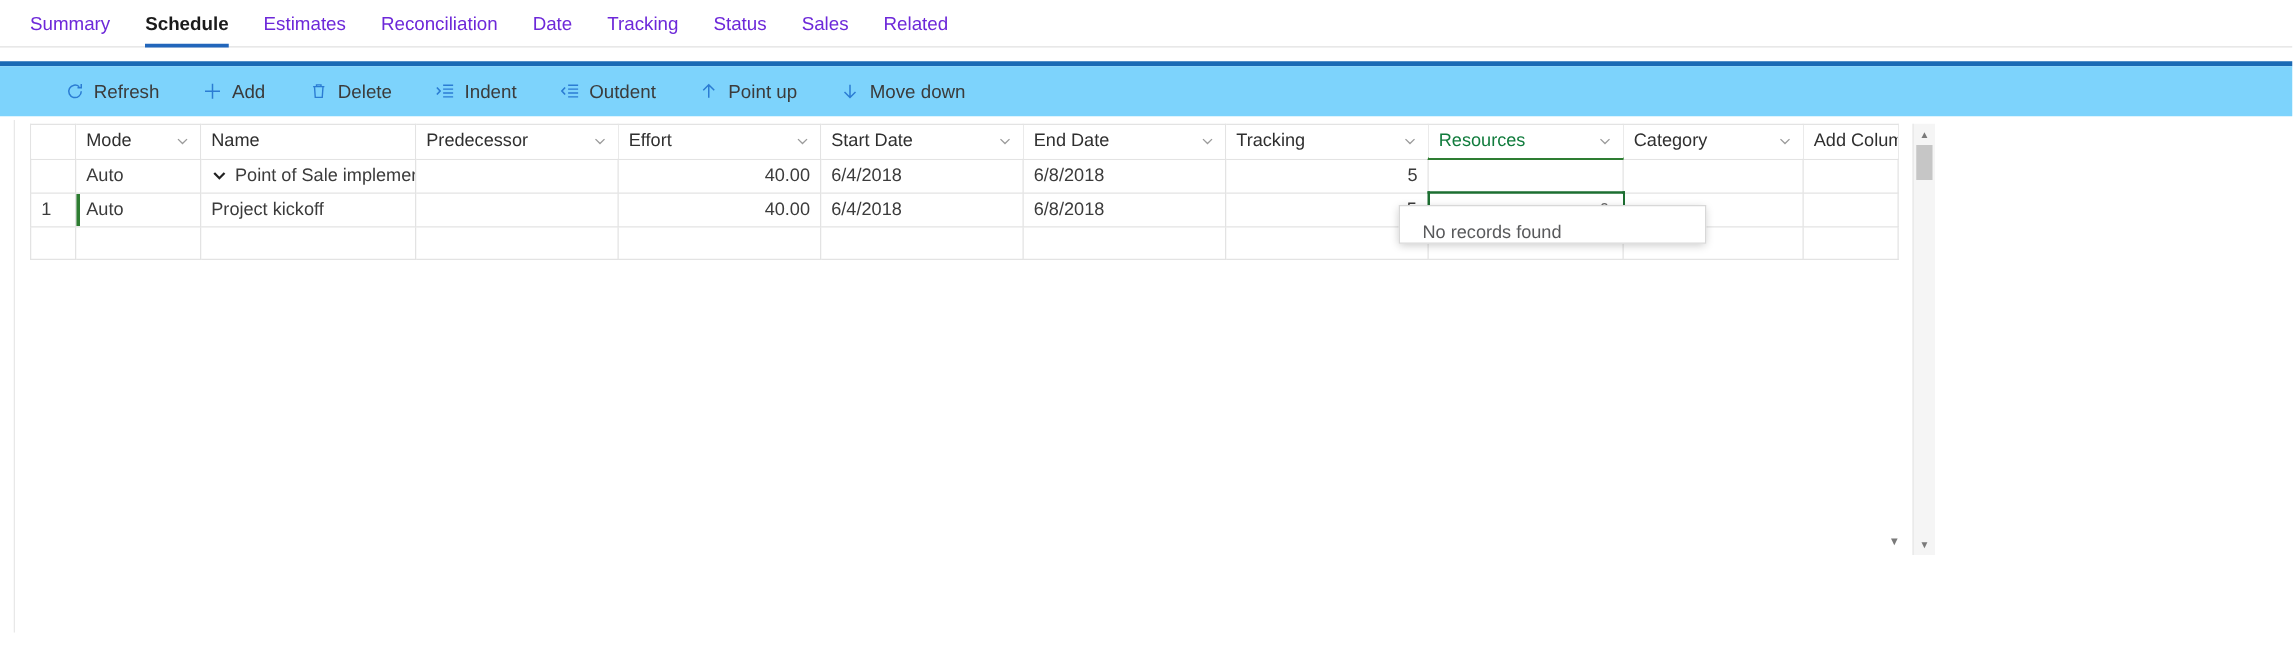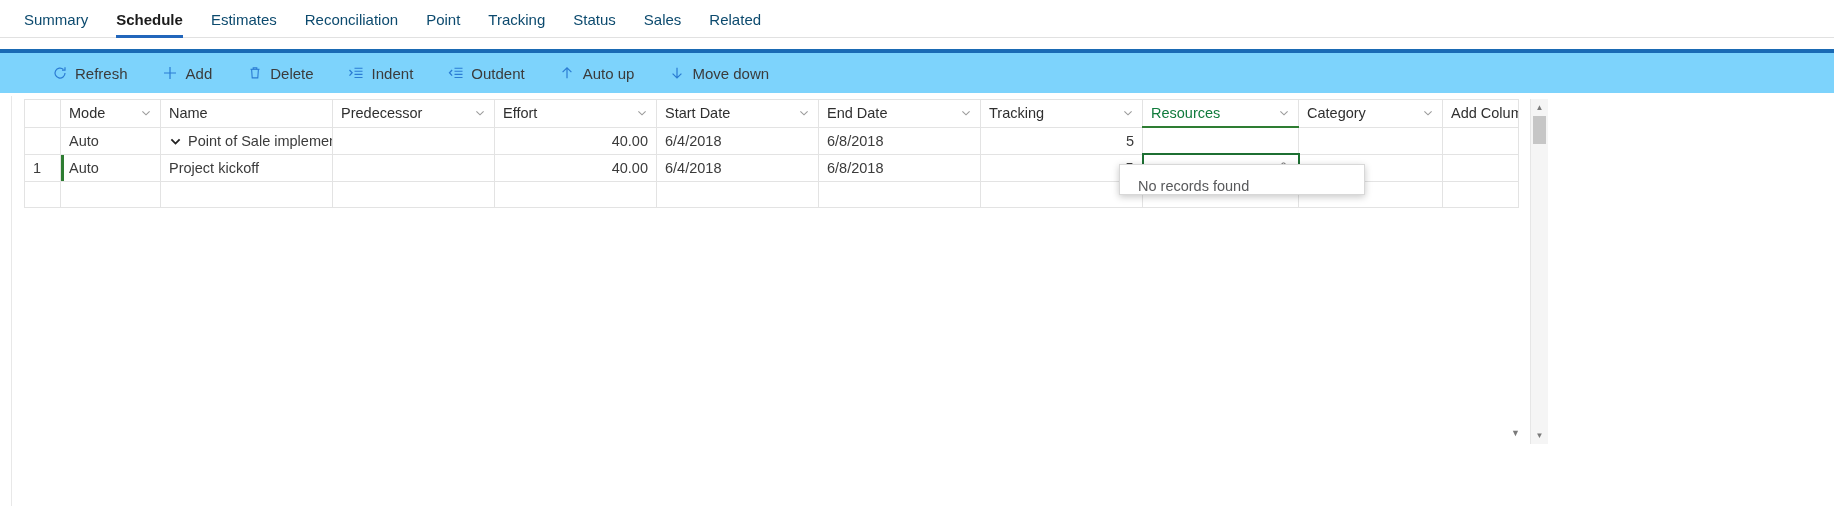--- a/index.html
+++ b/index.html
@@ -22,21 +22,21 @@
     display: flex;
     align-items: flex-end;
     height: 38px;
     padding: 0 0 0 10px;
     background: #ffffff;
   }
   .tab {
     position: relative;
     padding: 0 14px 9px 14px;
     font-size: 15px;
-    color: #0c4a6e;
+    color: #6d28d9;
     line-height: 18px;
     cursor: pointer;
     white-space: nowrap;
   }
   .tab.active {
     color: #1b1b1b;
     font-weight: bold;
   }
   .tab.active:after {
     content: "";
@@ -296,21 +296,21 @@
   }
 </style>
 </head>
 <body>
 
 <div class="tabbar">
   <div class="tab">Summary</div>
   <div class="tab active">Schedule</div>
   <div class="tab">Estimates</div>
   <div class="tab">Reconciliation</div>
-  <div class="tab">Point</div>
+  <div class="tab">Date</div>
   <div class="tab">Tracking</div>
   <div class="tab">Status</div>
   <div class="tab">Sales</div>
   <div class="tab">Related</div>
 </div>
 <div class="tabrule"></div>
 
 <div class="accentbar"></div>
 
 <div class="toolbar">
@@ -364,21 +364,21 @@
     </span>
     <span>Outdent</span>
   </div>
 
   <div class="cmd">
     <span class="ico">
       <svg viewBox="0 0 16 16" width="16" height="16" fill="none" stroke="currentColor" stroke-width="1.2">
         <path d="M8 13.2V3M3.6 7.2L8 2.8l4.4 4.4"></path>
       </svg>
     </span>
-    <span>Auto up</span>
+    <span>Point up</span>
   </div>
 
   <div class="cmd">
     <span class="ico">
       <svg viewBox="0 0 16 16" width="16" height="16" fill="none" stroke="currentColor" stroke-width="1.2">
         <path d="M8 2.8V13M3.6 8.6L8 13l4.4-4.4"></path>
       </svg>
     </span>
     <span>Move down</span>
   </div>

